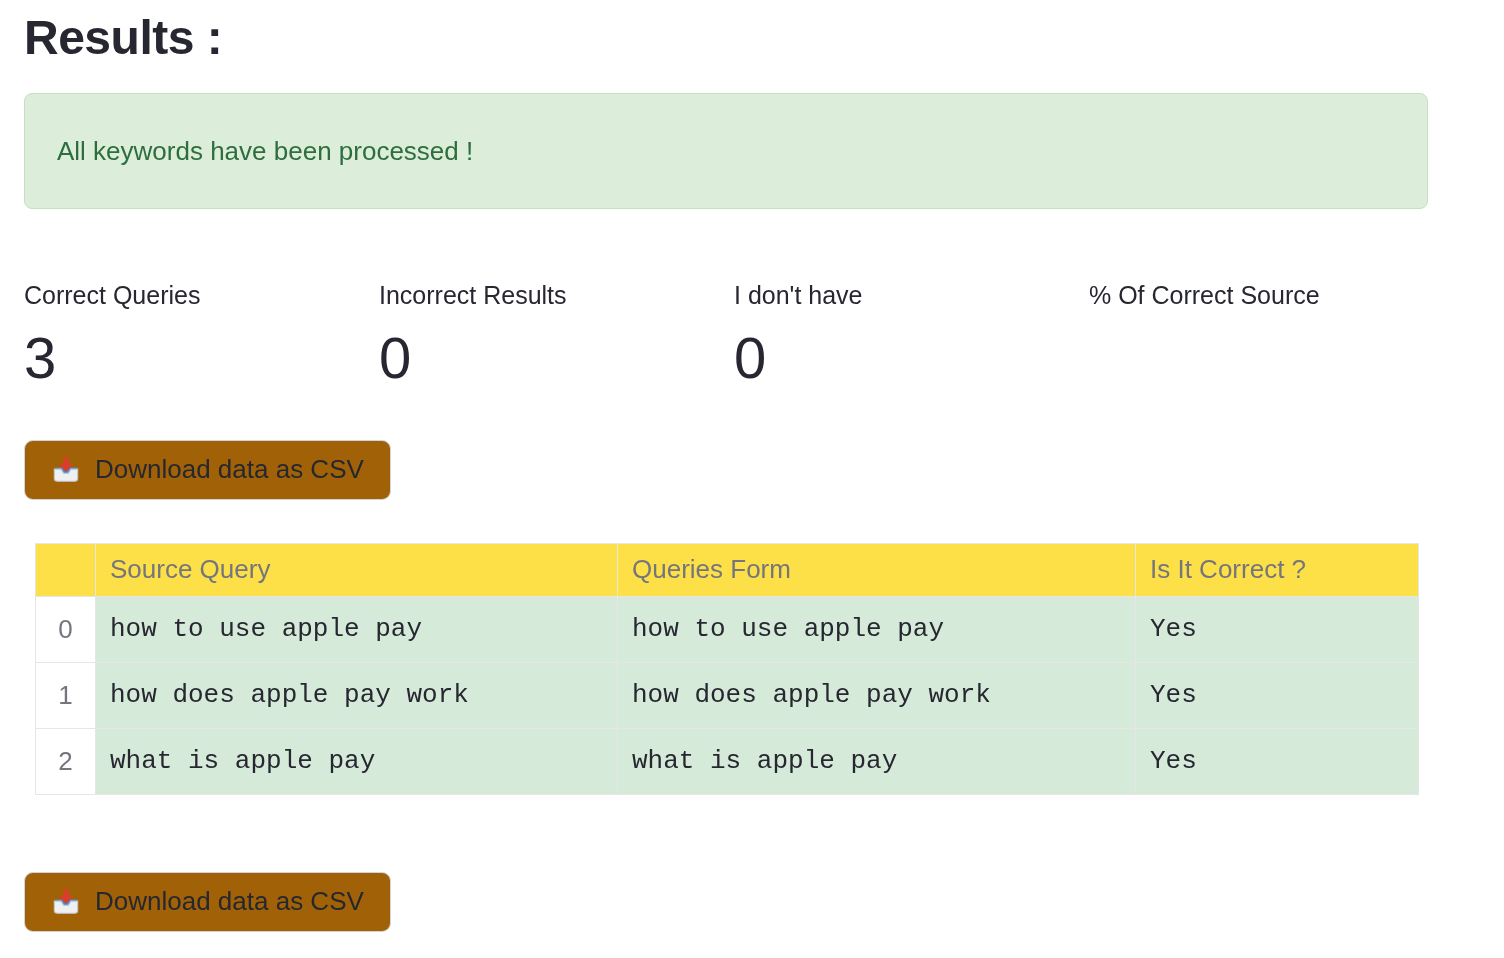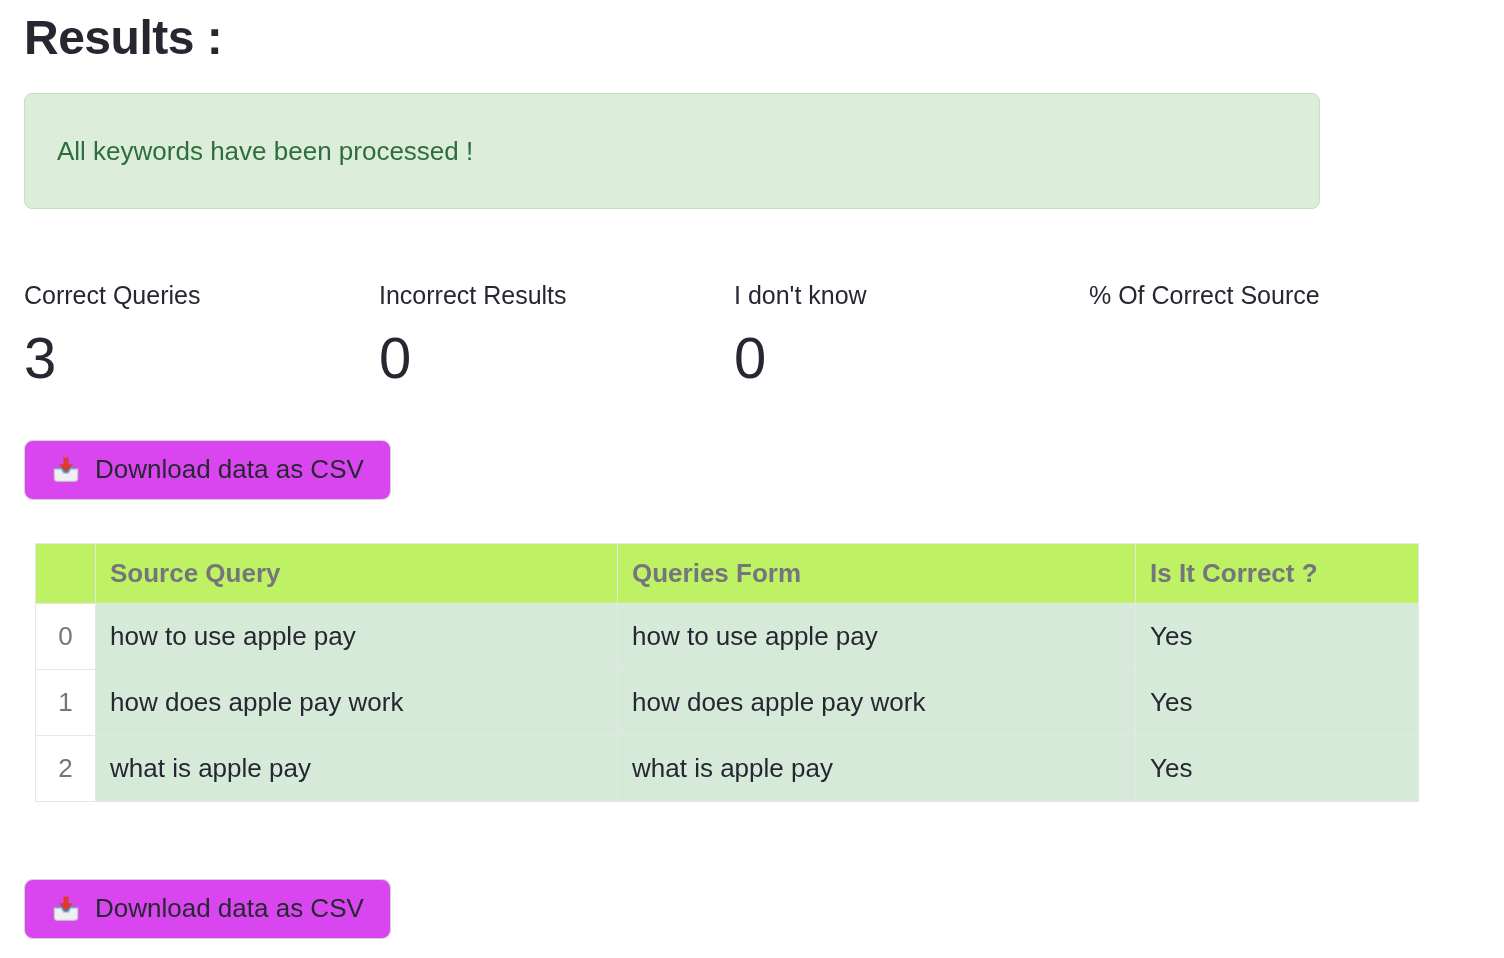--- a/index.html
+++ b/index.html
@@ -15,21 +15,21 @@
 
   h1.page-title {
     font-size: 48px;
     font-weight: 700;
     color: var(--text-dark, #262730);
     letter-spacing: -0.5px;
     margin-bottom: 28px;
   }
 
   .alert {
-    width: 1296px;
+    width: 1404px;
     height: 116px;
     background: var(--alert-bg, #dcedd9);
     border: 1px solid var(--alert-border, #c6e0c2);
     border-radius: 8px;
     display: flex;
     align-items: center;
     padding: 0 32px;
     margin-bottom: 44px;
   }
   .alert span {
@@ -56,21 +56,21 @@
     color: var(--text-dark, #262730);
     line-height: 1.1;
   }
 
   .dl-btn {
     display: inline-flex;
     align-items: center;
     gap: 14px;
     height: 60px;
     padding: 8px 26px;
-    background: #d946ef;
+    background: #a16207;
     border: 1px solid var(--button-border, #d4d4d8);
     border-radius: 9px;
     font-family: inherit;
     font-size: 26px;
     color: var(--text-dark, #262730);
     cursor: pointer;
   }
   .dl-btn .icon { display: inline-flex; }
   .dl-btn-top { margin-bottom: 43px; }
   .dl-btn-bottom { margin-top: 77px; }
@@ -87,35 +87,36 @@
   table.results col.c-corr { width: 283px; }
   table.results th, table.results td {
     border: 1px solid var(--table-border, #e6e6e6);
     font-size: 26px;
     text-align: left;
     padding: 0 14px;
     overflow: hidden;
     white-space: nowrap;
   }
   table.results thead th {
-    height: 60px;
-    font-weight: 700;
+    height: 53px;
+    font-weight: 400;
     color: var(--header-gray, #75757d);
-    background: #bef264;
+    background: #fde047;
   }
   table.results tbody tr { height: 66px; }
   table.results td.idx {
     color: var(--header-gray, #75757d);
     background: #ffffff;
     text-align: center;
     padding: 0 6px;
   }
   table.results td.hl {
     background: var(--row-green, #d6ead9);
     color: var(--text-dark, #262730);
+    font-family: Liberation Mono, monospace;
   }
 </style>
 </head>
 <body>
 
 <div class="app">
 
   <h1 class="page-title">Results :</h1>
 
   <div class="alert">
@@ -125,21 +126,21 @@
   <div class="metrics">
     <div class="metric">
       <div class="metric-label">Correct Queries</div>
       <div class="metric-value">3</div>
     </div>
     <div class="metric">
       <div class="metric-label">Incorrect Results</div>
       <div class="metric-value">0</div>
     </div>
     <div class="metric">
-      <div class="metric-label">I don't know</div>
+      <div class="metric-label">I don't have</div>
       <div class="metric-value">0</div>
     </div>
     <div class="metric">
       <div class="metric-label">% Of Correct Source</div>
     </div>
   </div>
 
   <div>
     <button class="dl-btn dl-btn-top">
       <span class="icon">

